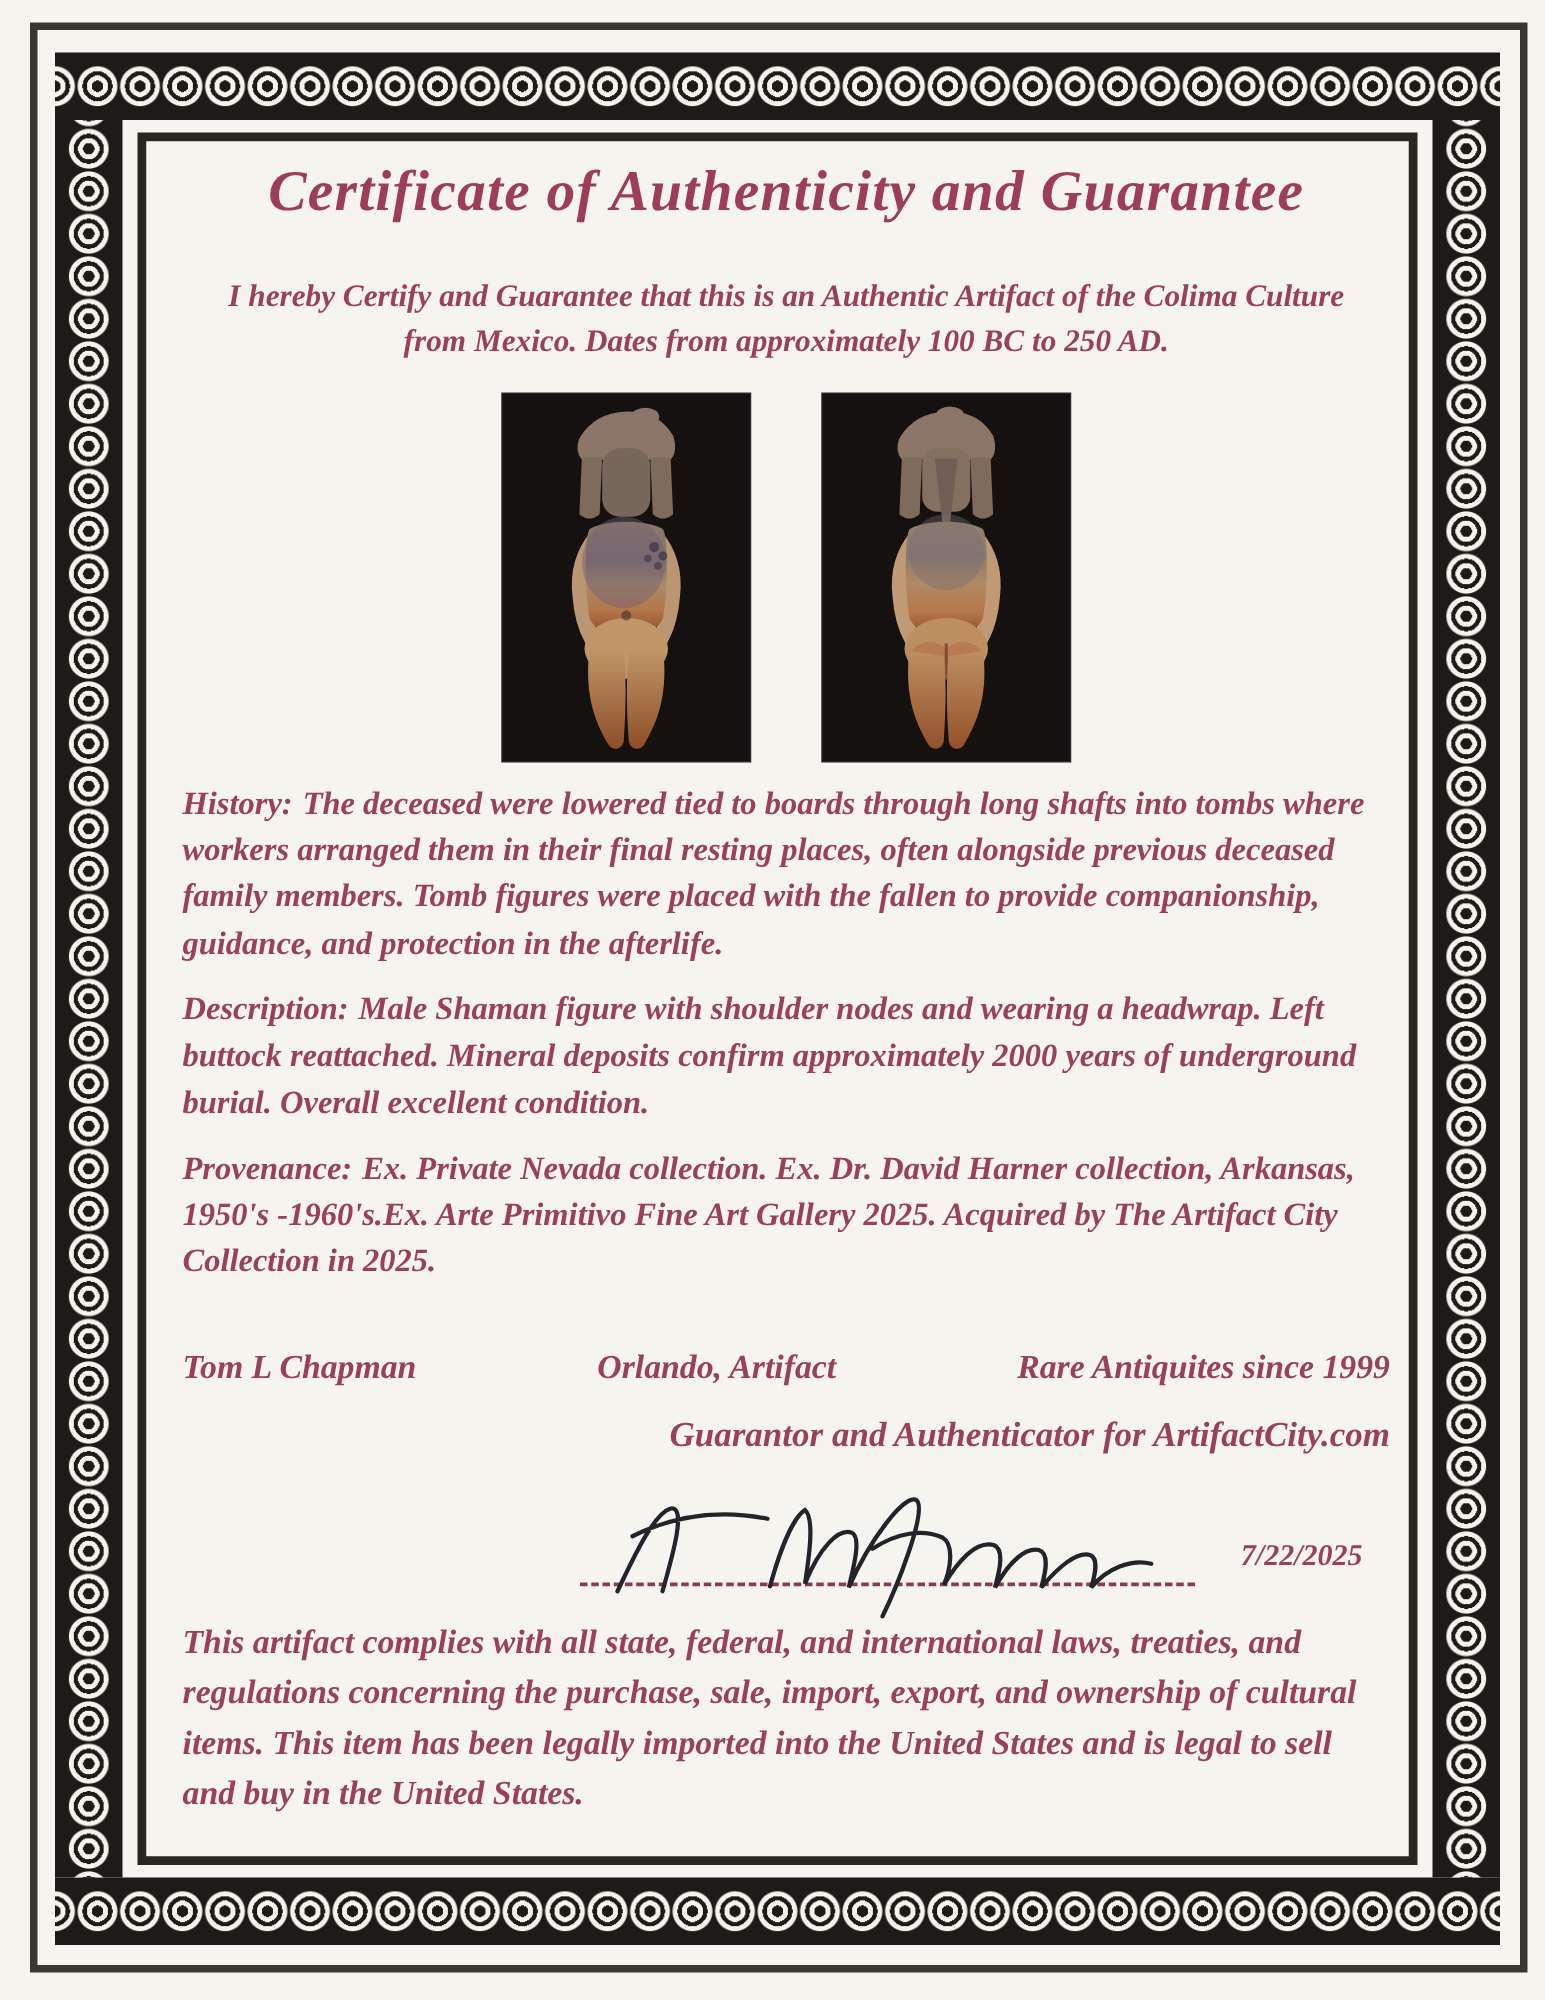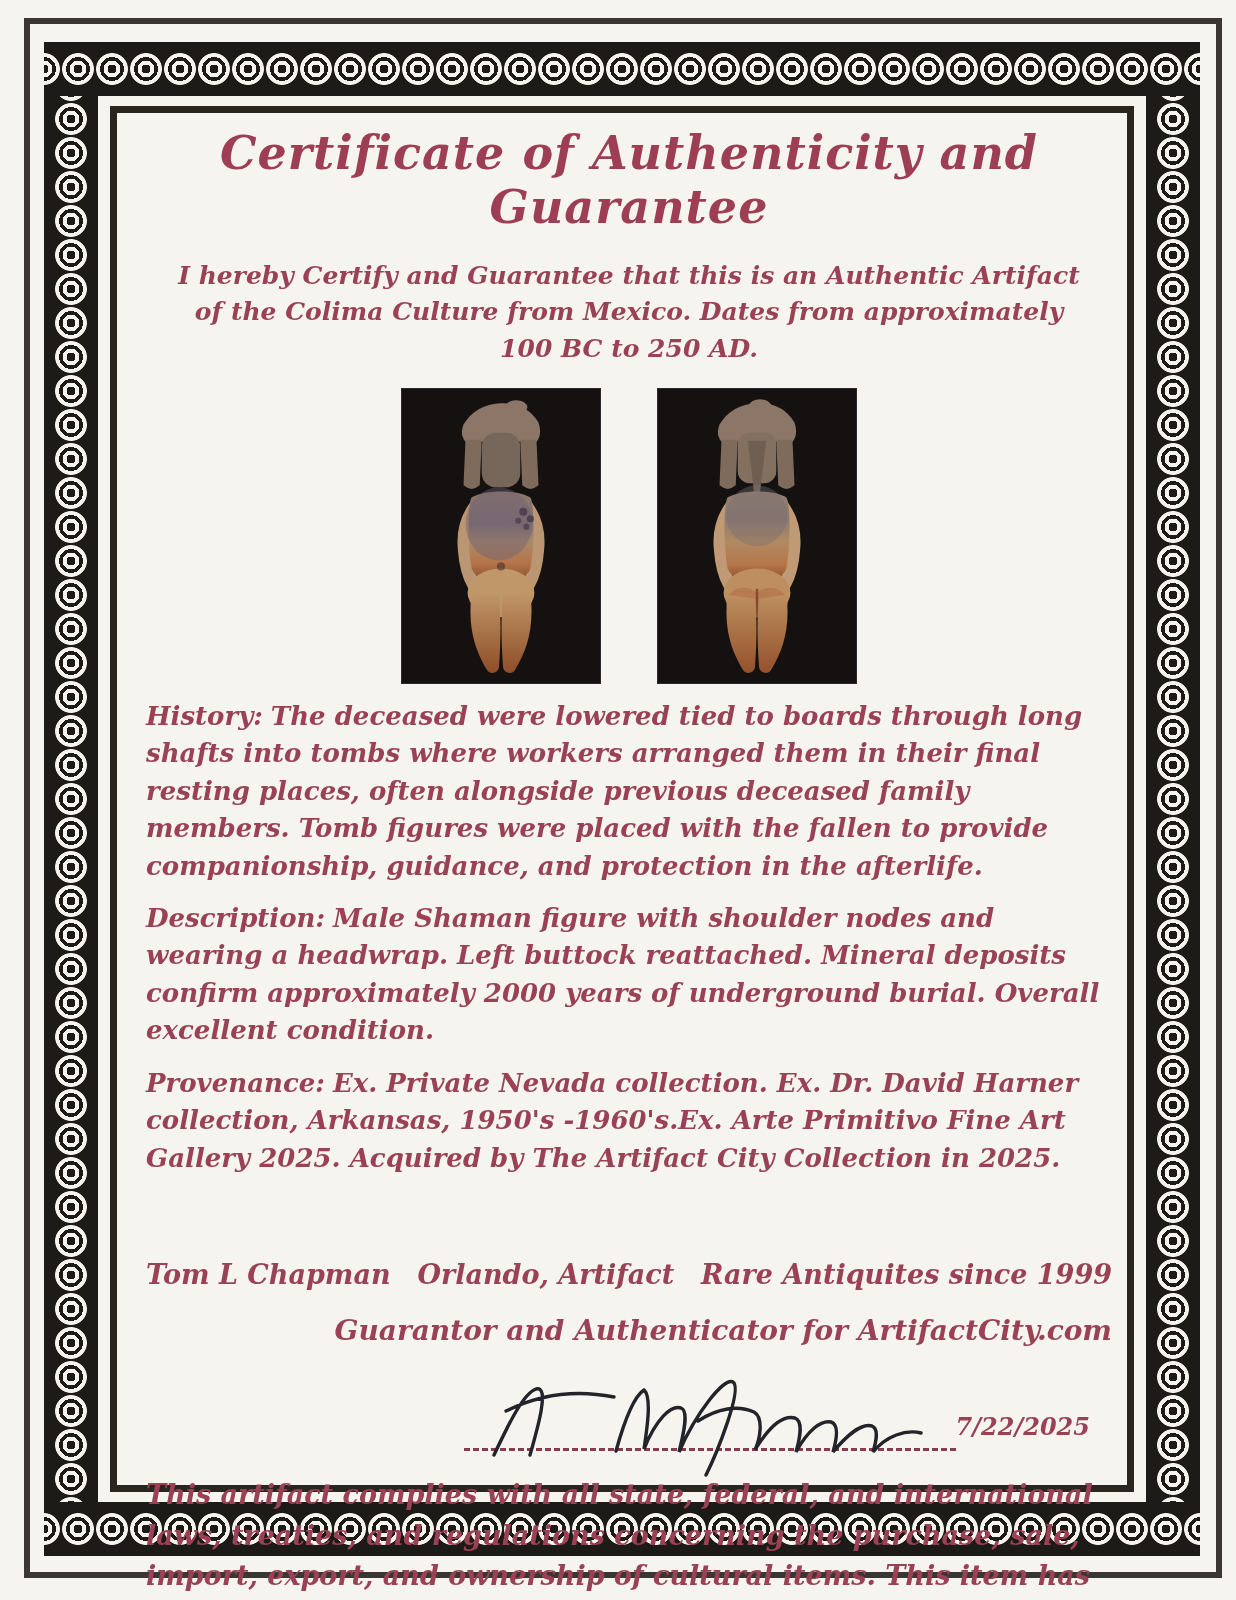--- a/index.html
+++ b/index.html
@@ -33,30 +33,31 @@
     background-image:radial-gradient(circle,#1d1b18 0 4.5px,#f5f3ec 4.5px 8.5px,#1d1b18 8.5px 12px,#f5f3ec 12px 15.5px,rgba(245,243,236,0) 16.3px);
     background-size:54px 34px;background-repeat:repeat-y;background-position:center;
   }
   .band.left{left:44px;}
   .band.right{right:36px;}
   
   .content{
     position:absolute;left:146px;right:124px;top:116px;bottom:118px;
     color:#9a4156;
     font-style:italic;
+    font-family:Liberation Serif, serif;
   }
   .title{
     text-align:center;
     font-size:46px;font-weight:700;
     letter-spacing:1px;
     margin:10px 0 0 0;
     color:#9d3e54;
   }
   .statement{
-    max-width:912px;margin:24px auto 0 auto;
+    max-width:912px;margin:41px auto 0 auto;
     text-align:center;
     font-size:25px;font-weight:700;
     line-height:1.45;
   }
   .photo-row{
     display:flex;justify-content:center;gap:58px;
     margin-top:22px;
   }
   .photo{
     width:198px;height:294px;
@@ -68,21 +69,21 @@
   .sec{
     font-size:26px;line-height:1.44;font-weight:600;
     margin:15px 0 0 0;
   }
   .sec .lbl{font-weight:700;margin-right:8px;}
   .sign-row{
     display:flex;justify-content:space-between;align-items:baseline;
     margin-top:50px;
     font-size:27px;font-weight:700;
   }
-  .sign-row .cell{white-space:nowrap;margin-top:32px;}
+  .sign-row .cell{white-space:nowrap;}
   .role-line{
     text-align:right;
     font-size:28px;font-weight:700;
     margin-top:24px;
   }
   .sig-block{position:relative;height:98px;margin-top:4px;}
   .sig-svg{position:absolute;left:320px;top:-16px;}
   .sig-line{
     position:absolute;left:318px;bottom:22px;width:492px;
     border-bottom:3px dashed #8d3a4e;

